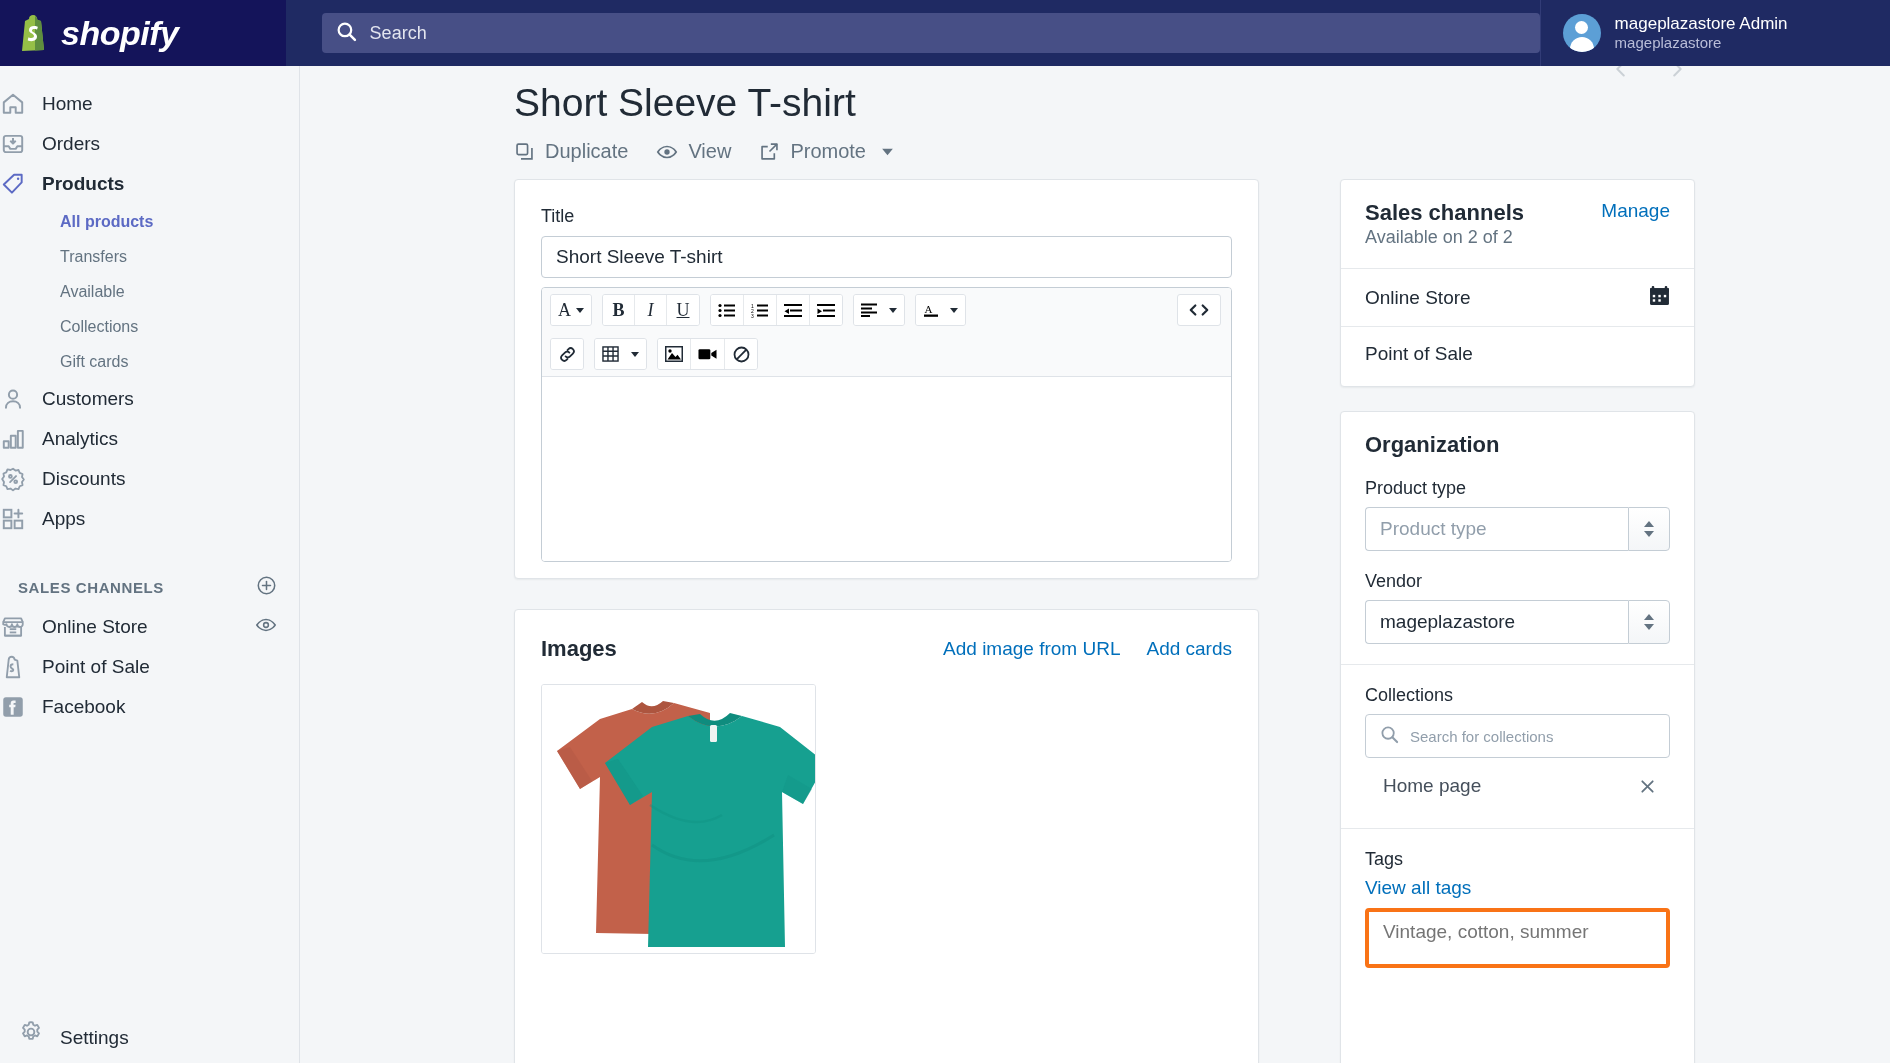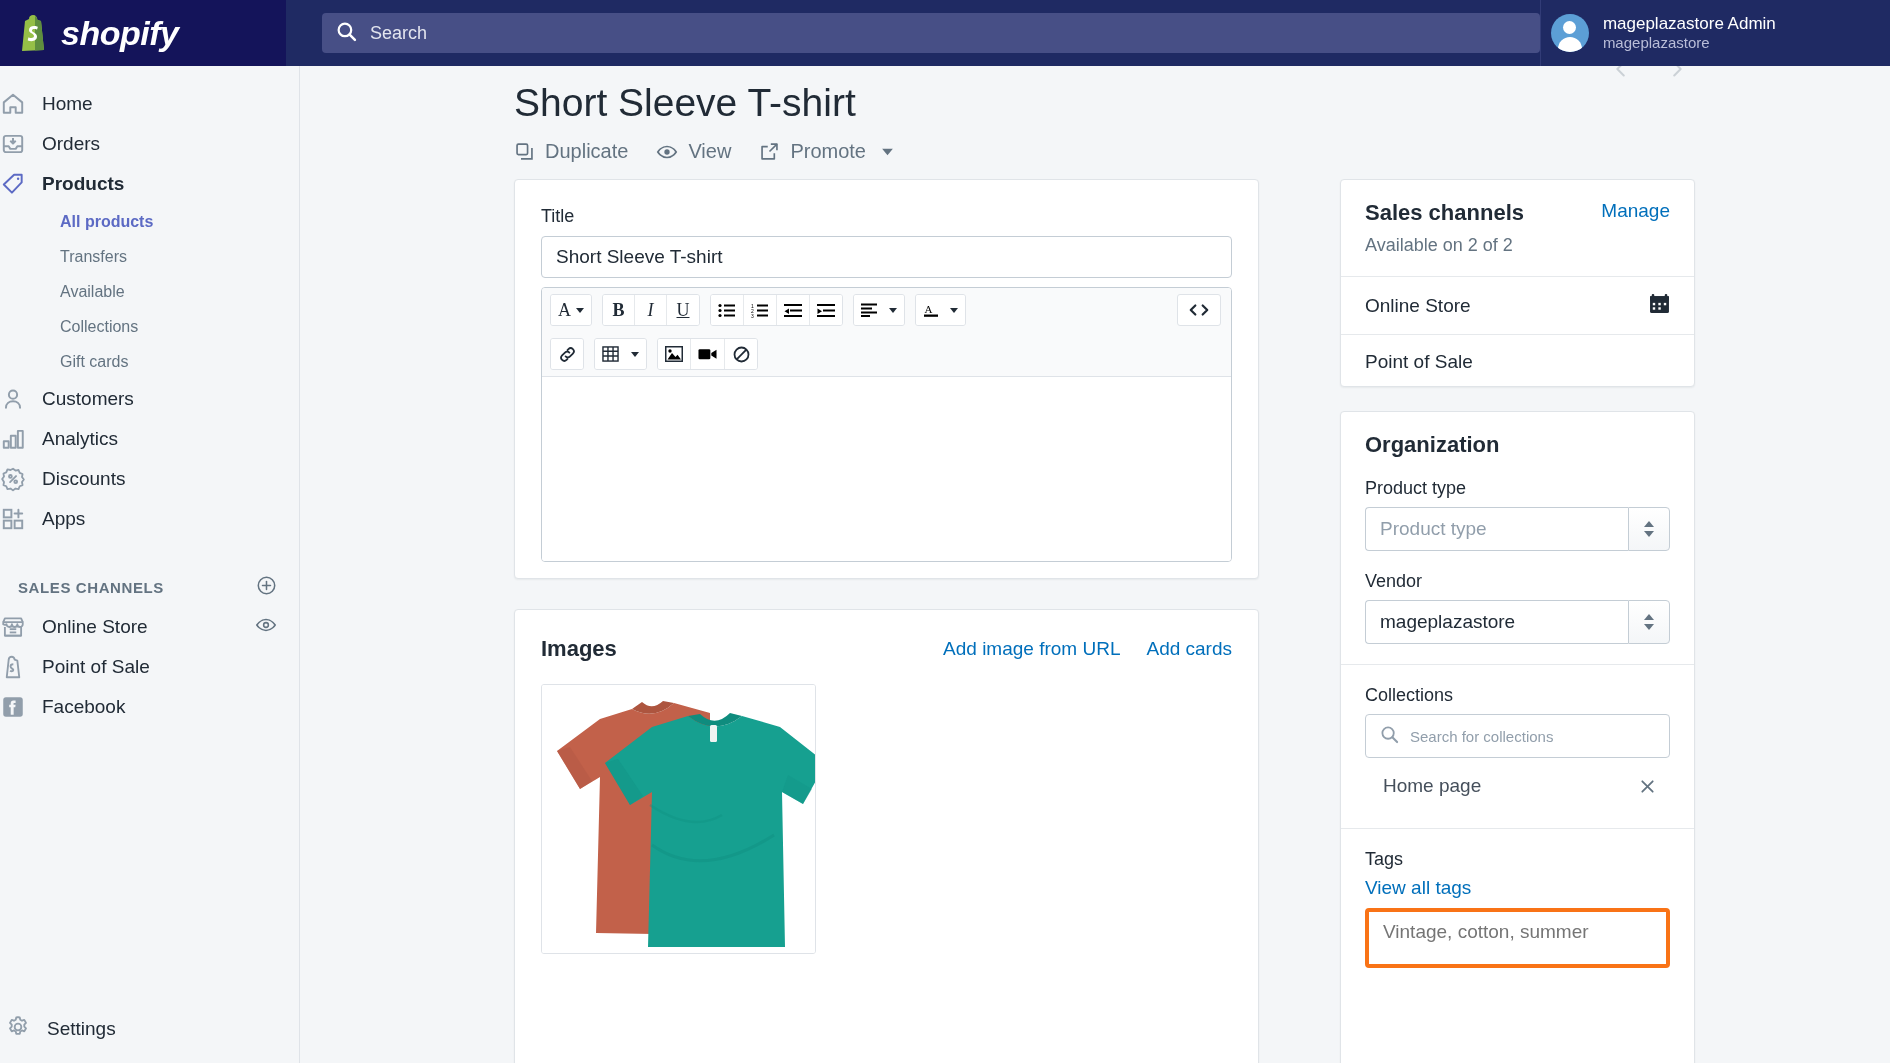--- a/index.html
+++ b/index.html
@@ -26,21 +26,21 @@
     font-style: italic; letter-spacing: -0.5px; line-height: 1;
   }
   .search-wrap { flex: 1; display: flex; justify-content: flex-start; padding-left: 36px; }
   .searchbox {
     width: 1218px; height: 40px; background: #474f86; border-radius: 4px;
     display: flex; align-items: center; padding: 0 14px; gap: 13px; cursor: text;
   }
   .searchbox .ph { color: #e3e5ef; font-size: 18px; }
   .account {
     width: 368px; height: 66px; display: flex; align-items: center;
-    gap: 14px; padding-left: 10px; border-left: 1px solid #323c77; cursor: pointer;
+    gap: 14px; padding-left: 22px; border-left: 1px solid #323c77; cursor: pointer;
   }
   .avatar {
     width: 38px; height: 38px; border-radius: 50%; background: #5c9fd6;
     overflow: hidden; position: relative; flex: none;
   }
   .avatar::before {
     content: ""; position: absolute; left: 12.5px; top: 7px;
     width: 13px; height: 13px; border-radius: 50%; background: #fff;
   }
   .avatar::after {
@@ -71,22 +71,22 @@
   .sub-item.active .lbl { color: #5c6ac4; font-weight: bold; }
   .section-head {
     height: 40px; display: flex; align-items: center; justify-content: space-between;
     padding: 0 22px 0 18px; margin-top: 28px;
   }
   .section-head .ttl {
     font-size: 15px; font-weight: bold; color: #637381; letter-spacing: 0.6px;
   }
   .settings-row {
     position: absolute; bottom: 14px; left: 0; width: 300px;
-    height: 40px; display: flex; align-items: center; gap: 16px;
-    padding-left: 5px; cursor: pointer;
+    height: 40px; display: flex; align-items: flex-end; gap: 16px;
+    padding-left: 18px; cursor: pointer;
   }
   .settings-row .lbl { font-size: 19px; color: #212b36; }
 
   
   .main {
     position: absolute; top: 66px; left: 300px;
     width: 1590px; height: 997px; overflow: hidden;
   }
   .pager {
     position: absolute; top: -8px; left: 1310px; width: 110px;
@@ -157,21 +157,21 @@
     width: 275px; height: 270px; border: 1px solid #dfe3e8; border-radius: 3px;
     background: #fff; position: relative; overflow: hidden; cursor: pointer;
   }
 
   
   #channels-card { left: 1040px; top: 113px; width: 355px; height: 208px; }
   #org-card { left: 1040px; top: 345px; width: 355px; height: 668px; }
   .card-sec { padding: 20px 24px; }
   .card-sec + .card-sec { border-top: 1px solid #e6e9ec; }
   .ch-row-label { font-size: 19px; color: #212b36; }
-  .sub-note { font-size: 18px; color: #637381; margin-top: 9px; }
+  .sub-note { font-size: 18px; color: #637381; margin-top: 1px; }
   .manage-link { color: #006fbb; font-size: 19px; cursor: pointer; }
   .select-wrap { display: flex; height: 44px; margin-top: 8px; }
   .select-input {
     flex: 1; border: 1px solid #c4cdd5; border-right: none;
     border-radius: 4px 0 0 4px; background: #fff; padding: 0 14px;
     font-size: 19px; color: #212b36; font-family: "Liberation Sans", sans-serif;
     outline: none; min-width: 0;
   }
   .select-input::placeholder { color: #919eab; }
   .select-btn {

